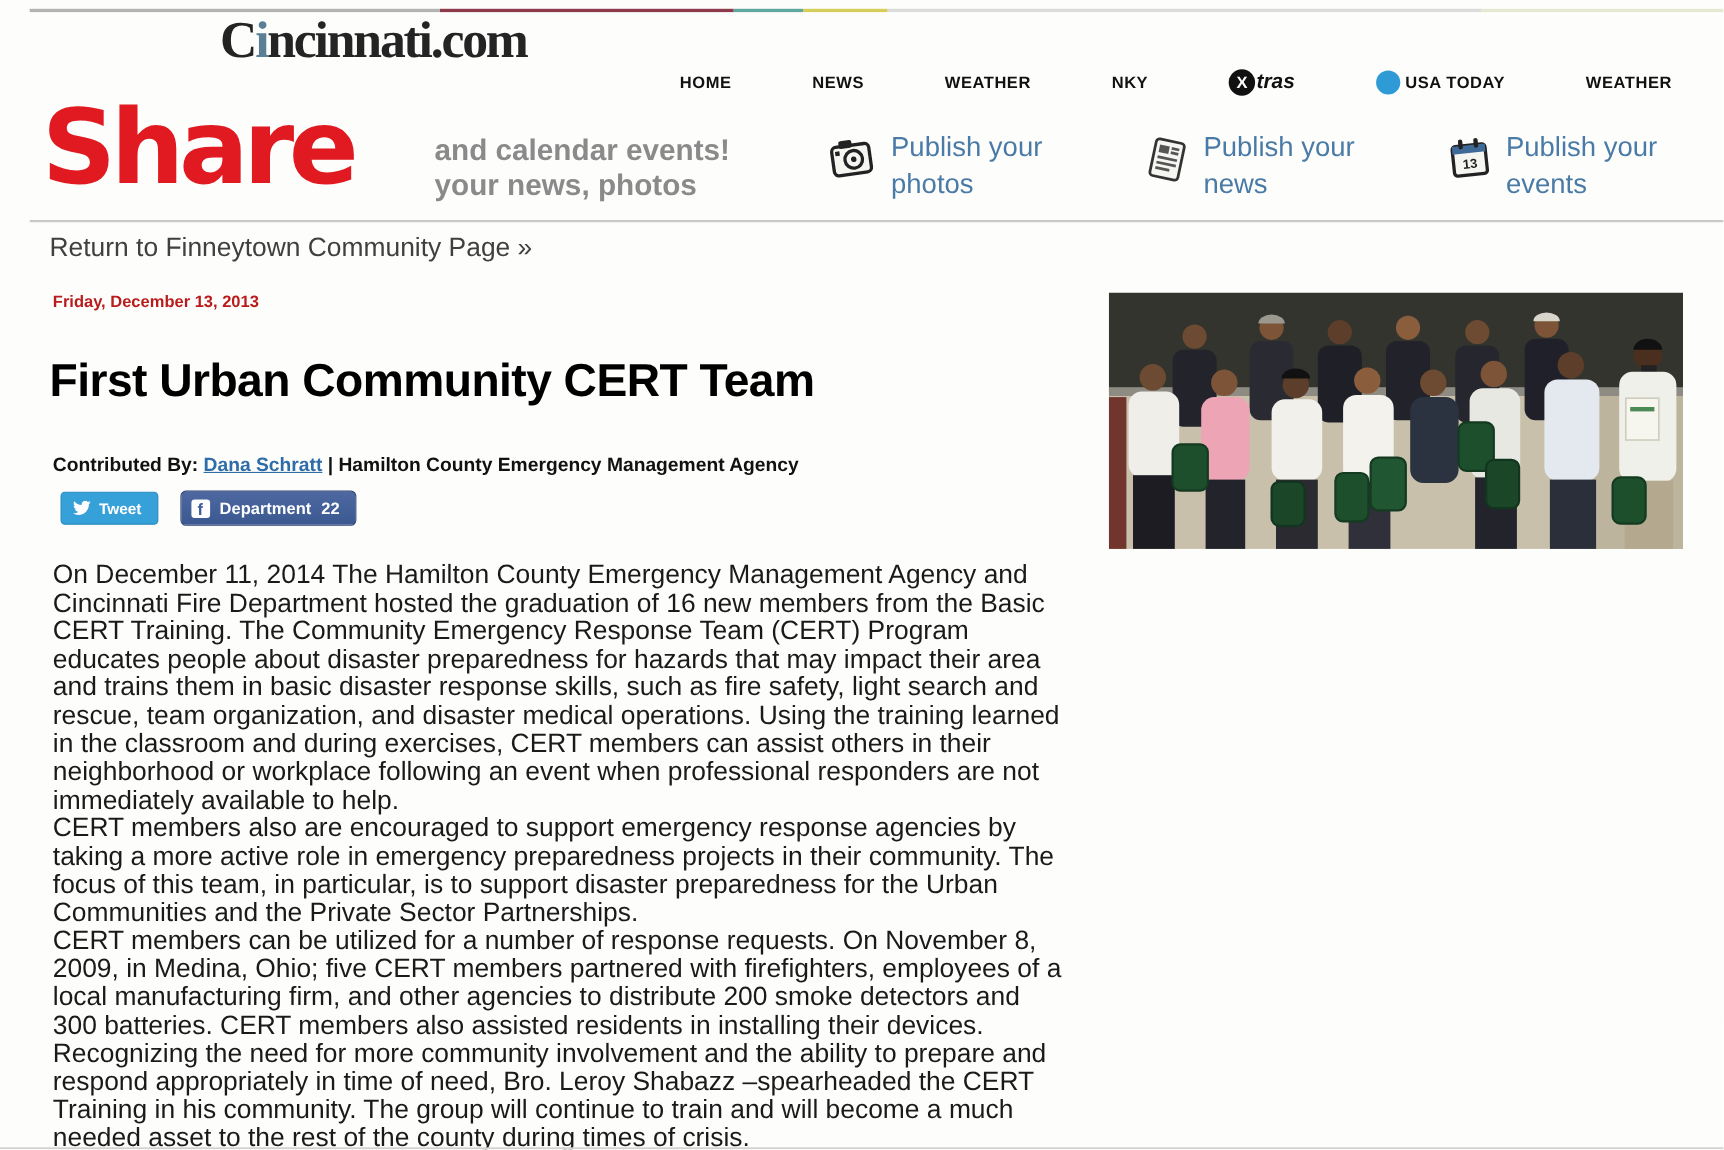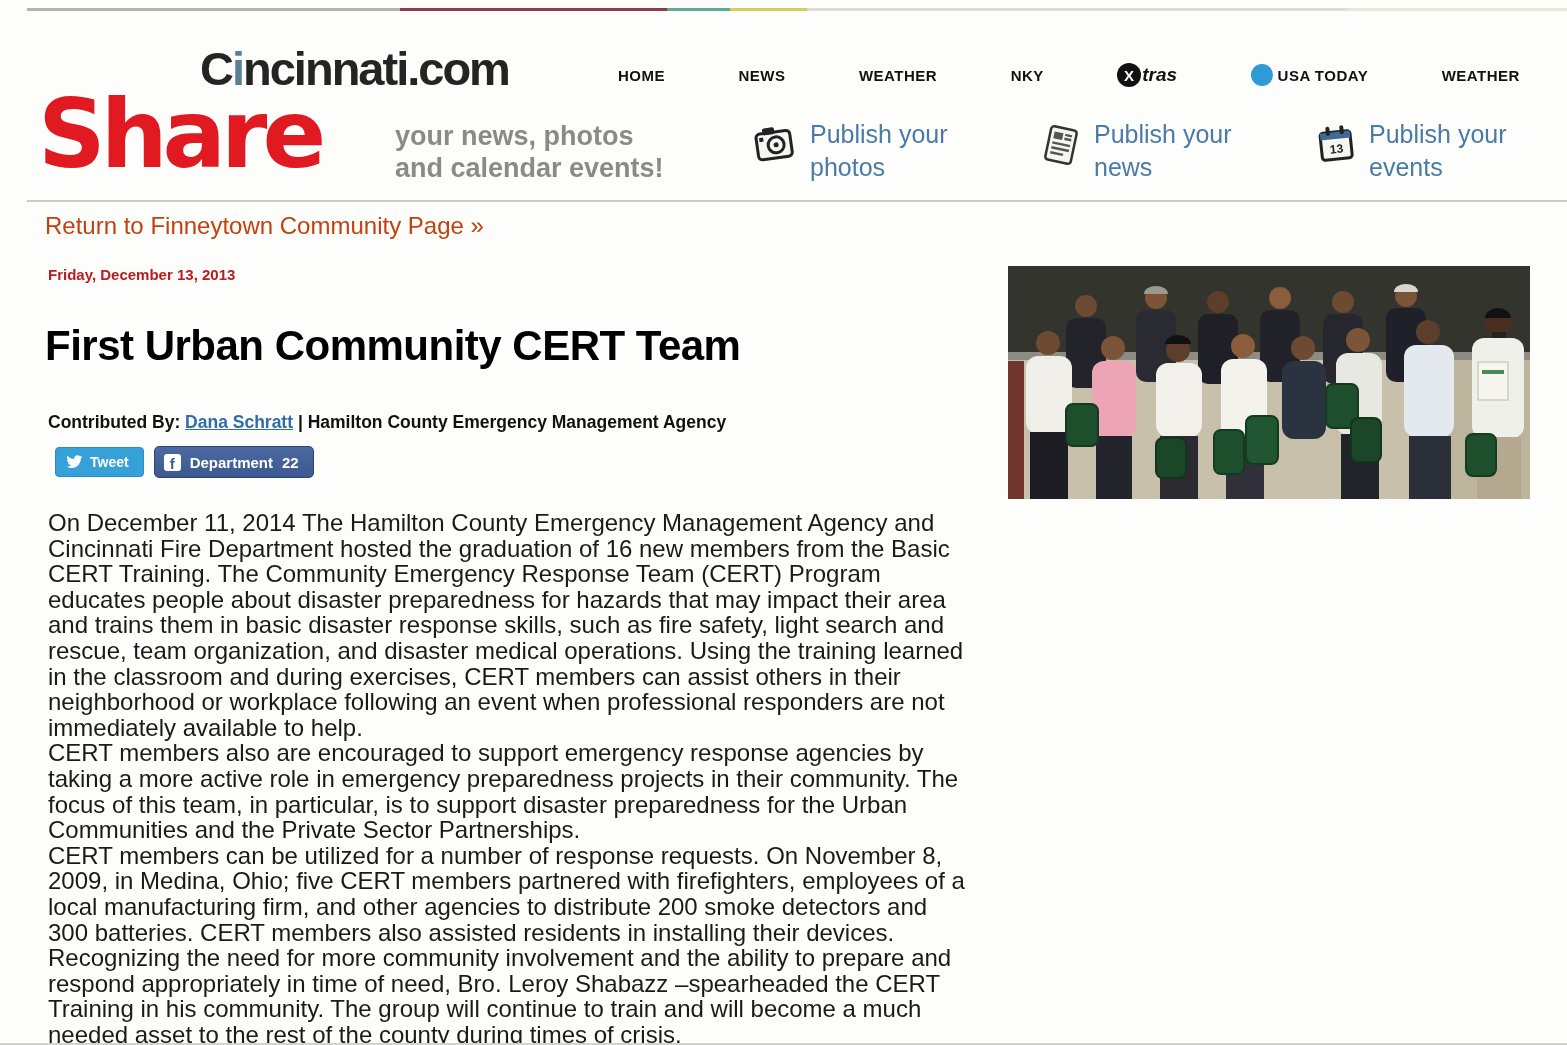--- a/index.html
+++ b/index.html
@@ -11,22 +11,22 @@
   
   .topline { position:absolute; top:8px; left:27px; right:0; height:3px; display:flex; }
   .topline .seg-gray   { width:373px; background:#b3b3b3; }
   .topline .seg-maroon { width:267px; background:#8e3a4a; }
   .topline .seg-teal   { width:63px;  background:#5fa8a0; }
   .topline .seg-yellow { width:77px;  background:#d6ce58; }
   .topline .seg-light  { flex:1; background:#dcdcda; }
   .topline .seg-tint   { width:220px; background:#e6e9cf; }
 
   
-  .brand { position:absolute; left:200px; top:10px; font-family:Liberation Sans, sans-serif;
-    font-weight:bold; font-size:47px; letter-spacing:-2px; color:#242424; cursor:pointer;margin-top:31px; }
+  .brand { position:absolute; left:200px; top:10px; font-family:Liberation Serif, serif;
+    font-weight:bold; font-size:47px; letter-spacing:-2px; color:#242424; cursor:pointer; }
   .brand .brand-i { color:#5b8096; }
   .mainnav { position:absolute; left:618px; top:30px; width:902px; height:34px;
     display:flex; justify-content:space-between; align-items:center;margin-top:28px; }
   .navitem { font-size:15px; font-weight:bold; letter-spacing:.5px; color:#111; cursor:pointer; }
   .navitem.compound { display:flex; align-items:center; gap:5px; }
   .xtras-circle { width:24px; height:24px; border-radius:50%; background:#111; color:#fff;
     display:flex; align-items:center; justify-content:center; font-weight:bold; font-size:15px; margin-right:-4px;}
   .xtras-rest { font-size:19px; font-weight:bold; text-transform:lowercase; letter-spacing:0;font-style:italic; }
   .usat-dot { width:22px; height:22px; border-radius:50%; background:#2e9bd6; }
 
@@ -36,30 +36,30 @@
     font-weight:bold; font-size:94px; letter-spacing:-5px; color:#e01a20; }
   .share-tagline { position:absolute; left:395px; top:28px; font-size:27px; line-height:32px;
     font-weight:bold; color:#8a8a8a; }
   .publish { position:absolute; top:26px; display:flex; align-items:flex-start; gap:12px; cursor:pointer; }
   .publish .ptext { font-size:25px; line-height:33px; color:#4a7ba6; }
   .publish svg { display:block; margin-top:4px; }
   .pub-photos { left:752px; } .pub-news { left:1040px; } .pub-events { left:1315px; }
   .share-divider { position:absolute; left:27px; right:0; top:200px; height:2px; background:#c9c9c7; }
 
   
-  .breadcrumb { position:absolute; left:45px; top:212px; font-size:24px; color:#c2410c; cursor:pointer; }
+  .breadcrumb { position:absolute; left:45px; top:212px; font-size:24px; color:#404040; cursor:pointer; }
 
   
   .article-date { position:absolute; left:48px; top:266px; font-size:15px; font-weight:bold; color:#b91c1c; }
   .article-title { position:absolute; left:45px; top:306px; font-size:42px; font-weight:bold;
     letter-spacing:-.5px; color:#000;margin-top:16px; }
   .byline { position:absolute; left:48px; top:380px; font-size:17.5px; font-weight:bold; color:#111;margin-top:32px; }
   .byline a { color:#2f6da8; text-decoration:underline; cursor:pointer; }
 
-  .sharebtns { position:absolute; left:55px; top:446px; display:flex; gap:10px; align-items:center; }
+  .sharebtns { position:absolute; left:55px; top:446px; display:flex; gap:20px; align-items:center; }
   .btn-tweet { display:flex; align-items:center; gap:7px; height:30px; padding:0 14px 0 10px;
     background:#36a0d9; border:1px solid #2b8cc0; border-radius:4px; color:#fff;
     font-size:14px; font-weight:bold; cursor:pointer; }
   .btn-rec { display:flex; align-items:center; gap:9px; height:32px; padding:0 14px 0 9px;
     background:linear-gradient(#4e69a2,#3b5890); border:1px solid #2d4373; border-radius:5px;
     color:#fff; font-size:15px; font-weight:bold; cursor:pointer; }
   .fbox { width:17px; height:17px; background:#fff; border-radius:3px; color:#3d5b99;
     font-weight:bold; font-size:15px; display:flex; align-items:flex-end; justify-content:center; line-height:15px; }
 
   .body-copy { position:absolute; left:48px; top:510px; width:918px; font-size:24px;
@@ -100,22 +100,22 @@
     <div class="navitem compound">
       <span class="usat-dot"></span>
       <span>USA TODAY</span>
     </div>
     <div class="navitem">WEATHER</div>
   </div>
 
   <div class="share-banner">
     <div class="share-word">Share</div>
     <div class="share-tagline">
+      <div>and calendar events!</div>
       <div>your news, photos</div>
-      <div>and calendar events!</div>
     </div>
 
     <div class="publish pub-photos">
       <svg width="46" height="44" viewBox="0 0 46 44">
         <g transform="rotate(-8 23 22)">
           <rect x="5" y="10" width="34" height="26" rx="4" fill="#f5f5f2" stroke="#222" stroke-width="3"></rect>
           <rect x="12" y="5" width="12" height="7" rx="2" fill="#222"></rect>
           <circle cx="24" cy="23" r="8" fill="none" stroke="#222" stroke-width="3"></circle>
           <circle cx="24" cy="23" r="2.5" fill="#222"></circle>
           <rect x="8" y="14" width="4" height="4" fill="#222"></rect>

